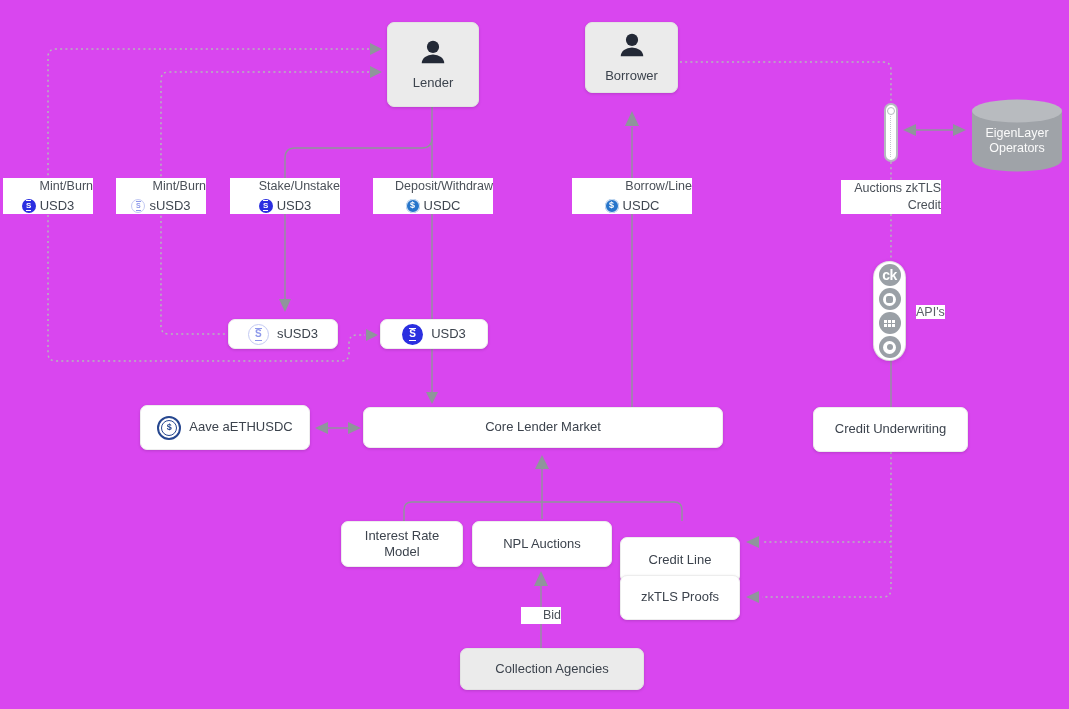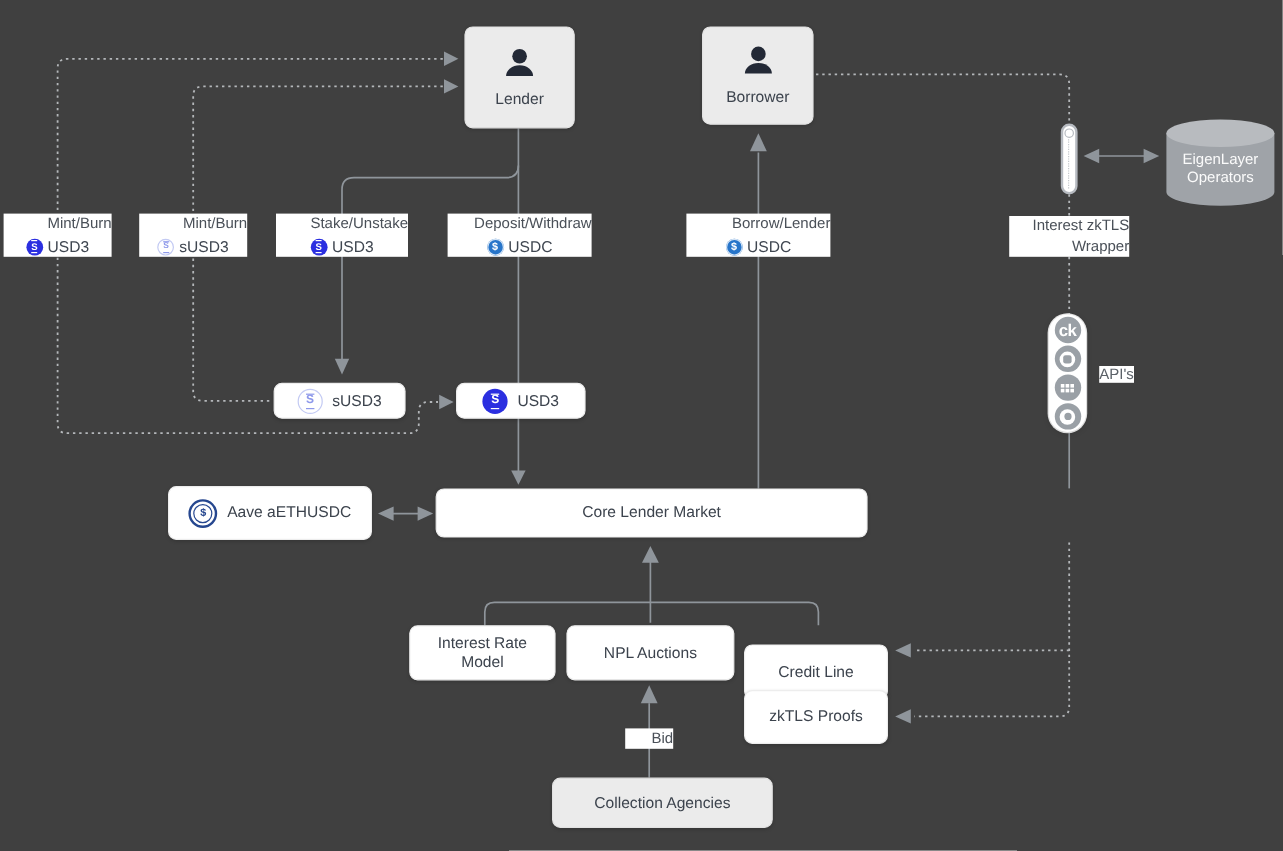--- a/index.html
+++ b/index.html
@@ -1,16 +1,16 @@
 <!DOCTYPE html>
 <html><head>
 <meta charset="utf-8">
 <style>
   html,body{margin:0;padding:0;background:#fff;}
-  .stage{position:relative;width:1069px;height:709px;background:#404040;overflow:hidden;
+  .stage{position:relative;width:1069px;height:709px;background:#d946ef;overflow:hidden;
          font-family:"Liberation Sans",sans-serif;color:#454b54;}
   svg.wires{position:absolute;left:0;top:0;width:1069px;height:709px;}
   .solidline{stroke:#8f959b;stroke-width:1.4;fill:none;}
   .dashline{stroke:#b4b7ba;stroke-width:1.5;fill:none;stroke-dasharray:2 3.2;}
   .ah{fill:#8f959b;stroke:none;}
 
   .node{position:absolute;background:#fff;border:1px solid #ededed;border-radius:7px;
         box-shadow:0 1px 3px rgba(0,0,0,.15);display:flex;align-items:center;justify-content:center;
         font-size:13px;color:#3c434d;box-sizing:border-box;gap:8px;text-align:center;line-height:1.25;}
   .node.gray{background:#ebebeb;border-color:#e2e2e2;}
@@ -92,21 +92,21 @@
   </svg>
 
   <div class="node gray actor" style="left:387px;top:22px;width:92px;height:85px;">
     <svg class="person" viewBox="0 0 32 32">
       <circle cx="16" cy="9.5" r="6.5" fill="#232936"></circle>
       <path d="M4 27 a12 9.5 0 0 1 24 0 z" fill="#232936"></path>
     </svg>
     <span>Lender</span>
   </div>
 
-  <div class="node gray actor" style="left:585px;top:22px;width:93px;height:82px;">
+  <div class="node gray actor" style="left:585px;top:22px;width:93px;height:71px;">
     <svg class="person" viewBox="0 0 32 32">
       <circle cx="16" cy="9.5" r="6.5" fill="#232936"></circle>
       <path d="M4 27 a12 9.5 0 0 1 24 0 z" fill="#232936"></path>
     </svg>
     <span>Borrower</span>
   </div>
 
   <div class="cyl">
     <svg width="94" height="76" viewBox="0 0 94 76">
       <path d="M2 13 V62 a45 11.5 0 0 0 90 0 V13" fill="#9fa3a8"></path>
@@ -165,20 +165,23 @@
     <span class="token tok-aave">
         <span class="inner">
           <span>$</span>
         </span>
       </span>
     <span>Aave aETHUSDC</span>
   </div>
   <div class="node" style="left:363px;top:407px;width:360px;height:41px;">
     <span>Core Lender Market</span>
   </div>
+  <div class="node" style="left:813px;top:407px;width:155px;height:45px;">
+    <span>Credit Underwriting</span>
+  </div>
 
   <div class="node" style="left:472px;top:521px;width:140px;height:46px;">
     <span>NPL Auctions</span>
   </div>
   <div class="node" style="left:341px;top:521px;width:122px;height:46px;flex-direction:column;gap:0;">
     <span>Interest Rate</span>
     <span>Model</span>
   </div>
   <div class="node" style="left:620px;top:537px;width:120px;height:46px;">
     <span>Credit Line</span>
@@ -220,29 +223,29 @@
   <div class="lbl" style="left:373px;top:178px;width:120px;">
     <div>Deposit/Withdraw</div>
     <div class="tokrow">
         <span class="token t13 tok-usdc">
           <span class="dollar">$</span>
         </span>
         <span>USDC</span>
       </div>
   </div>
   <div class="lbl" style="left:572px;top:178px;width:120px;">
-    <div>Borrow/Lender</div>
+    <div>Borrow/Line</div>
     <div class="tokrow">
         <span class="token t13 tok-usdc">
           <span class="dollar">$</span>
         </span>
         <span>USDC</span>
       </div>
   </div>
   <div class="lbl" style="left:841px;top:180px;width:100px;">
-    <div>Interest zkTLS</div>
-    <div>Wrapper</div>
+    <div>Auctions zkTLS</div>
+    <div>Credit</div>
   </div>
   <div class="lbl" style="left:521px;top:607px;width:40px;">
     <div>Bid</div>
   </div>
 
 </div>
 
 </body></html>

